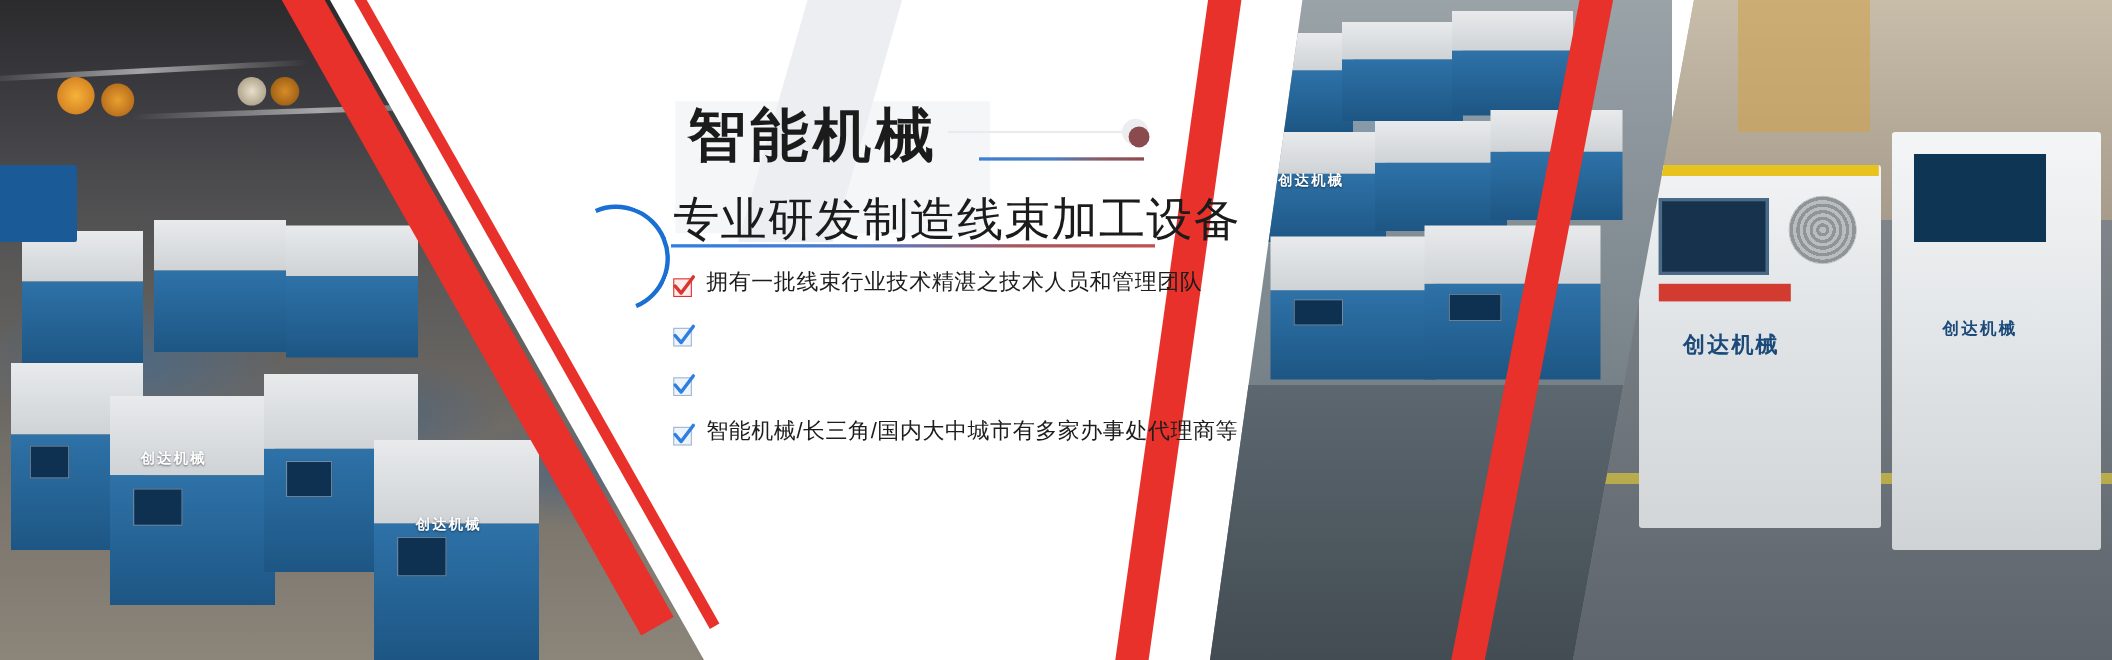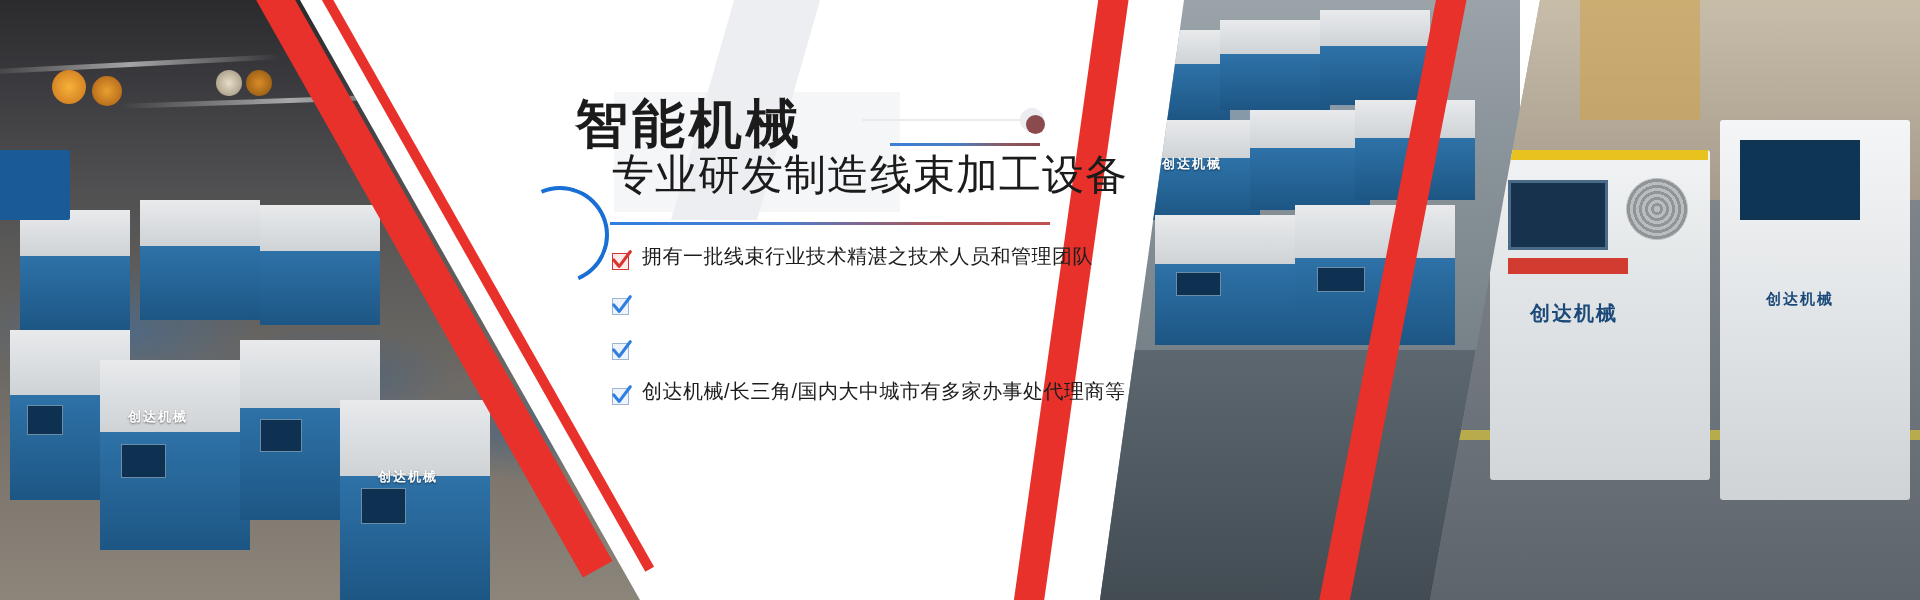--- a/index.html
+++ b/index.html
@@ -64,28 +64,28 @@
   
   #deco-line { position:absolute; left:862px; top:119px; width:172px; height:2px; background:#e9ebee; }
   #deco-dot  { position:absolute; left:1020px; top:108px; width:24px; height:24px; border-radius:50%; background:#ebedf0; }
 
   
   #head-rule { position:absolute; left:890px; top:143px; width:150px; height:3px;
                background:linear-gradient(90deg,#3b7fd4 0%, #4a7ec0 45%, #8a5a62 75%, #8c4b4f 100%); }
   #head-rule-dot { position:absolute; left:1026px; top:115px; width:19px; height:19px; border-radius:50%; background:#8a4a4e; }
 
   #headline {
-    position:absolute; left:575px; top:97px;
+    position:absolute; left:625px; top:97px;
     font-size:53px; font-weight:bold; color:#1b1b1b;
     letter-spacing:4px; line-height:1;
     font-family:"Liberation Sans","DejaVu Sans",sans-serif;
   }
 
   #subtitle {
-    position:absolute; left:612px; top:151px;
+    position:absolute; left:612px; top:176px;
     font-size:42px; color:#1b1b1b; letter-spacing:1px; line-height:1.15;
     font-family:"Liberation Sans","DejaVu Sans",sans-serif;
   }
   #subtitle-rule {
     position:absolute; left:610px; top:222px; width:440px; height:3px;
     background:linear-gradient(90deg,#2f7fe0 0%, #4f7ccb 40%, #a8575c 72%, #c0514f 100%);
   }
 
   
   #badge {
@@ -270,18 +270,18 @@
               <path d="M3 12 L9 19 L21 3" fill="none" stroke="#2f7fe0" stroke-width="3.4" stroke-linecap="round" stroke-linejoin="round"></path>
             </svg>
         </span>
       </li>
       <li class="bullet">
         <span class="chk">
           <svg viewBox="0 0 24 24">
               <path d="M3 12 L9 19 L21 3" fill="none" stroke="#2f7fe0" stroke-width="3.4" stroke-linecap="round" stroke-linejoin="round"></path>
             </svg>
         </span>
-        <span class="btxt">创达机械/长三角/国内大中城市有多家办事处代理商等</span>
+        <span class="btxt">智能机械/长三角/国内大中城市有多家办事处代理商等</span>
       </li>
     </ul>
 
   </div>
 </div>
 
 </body></html>

